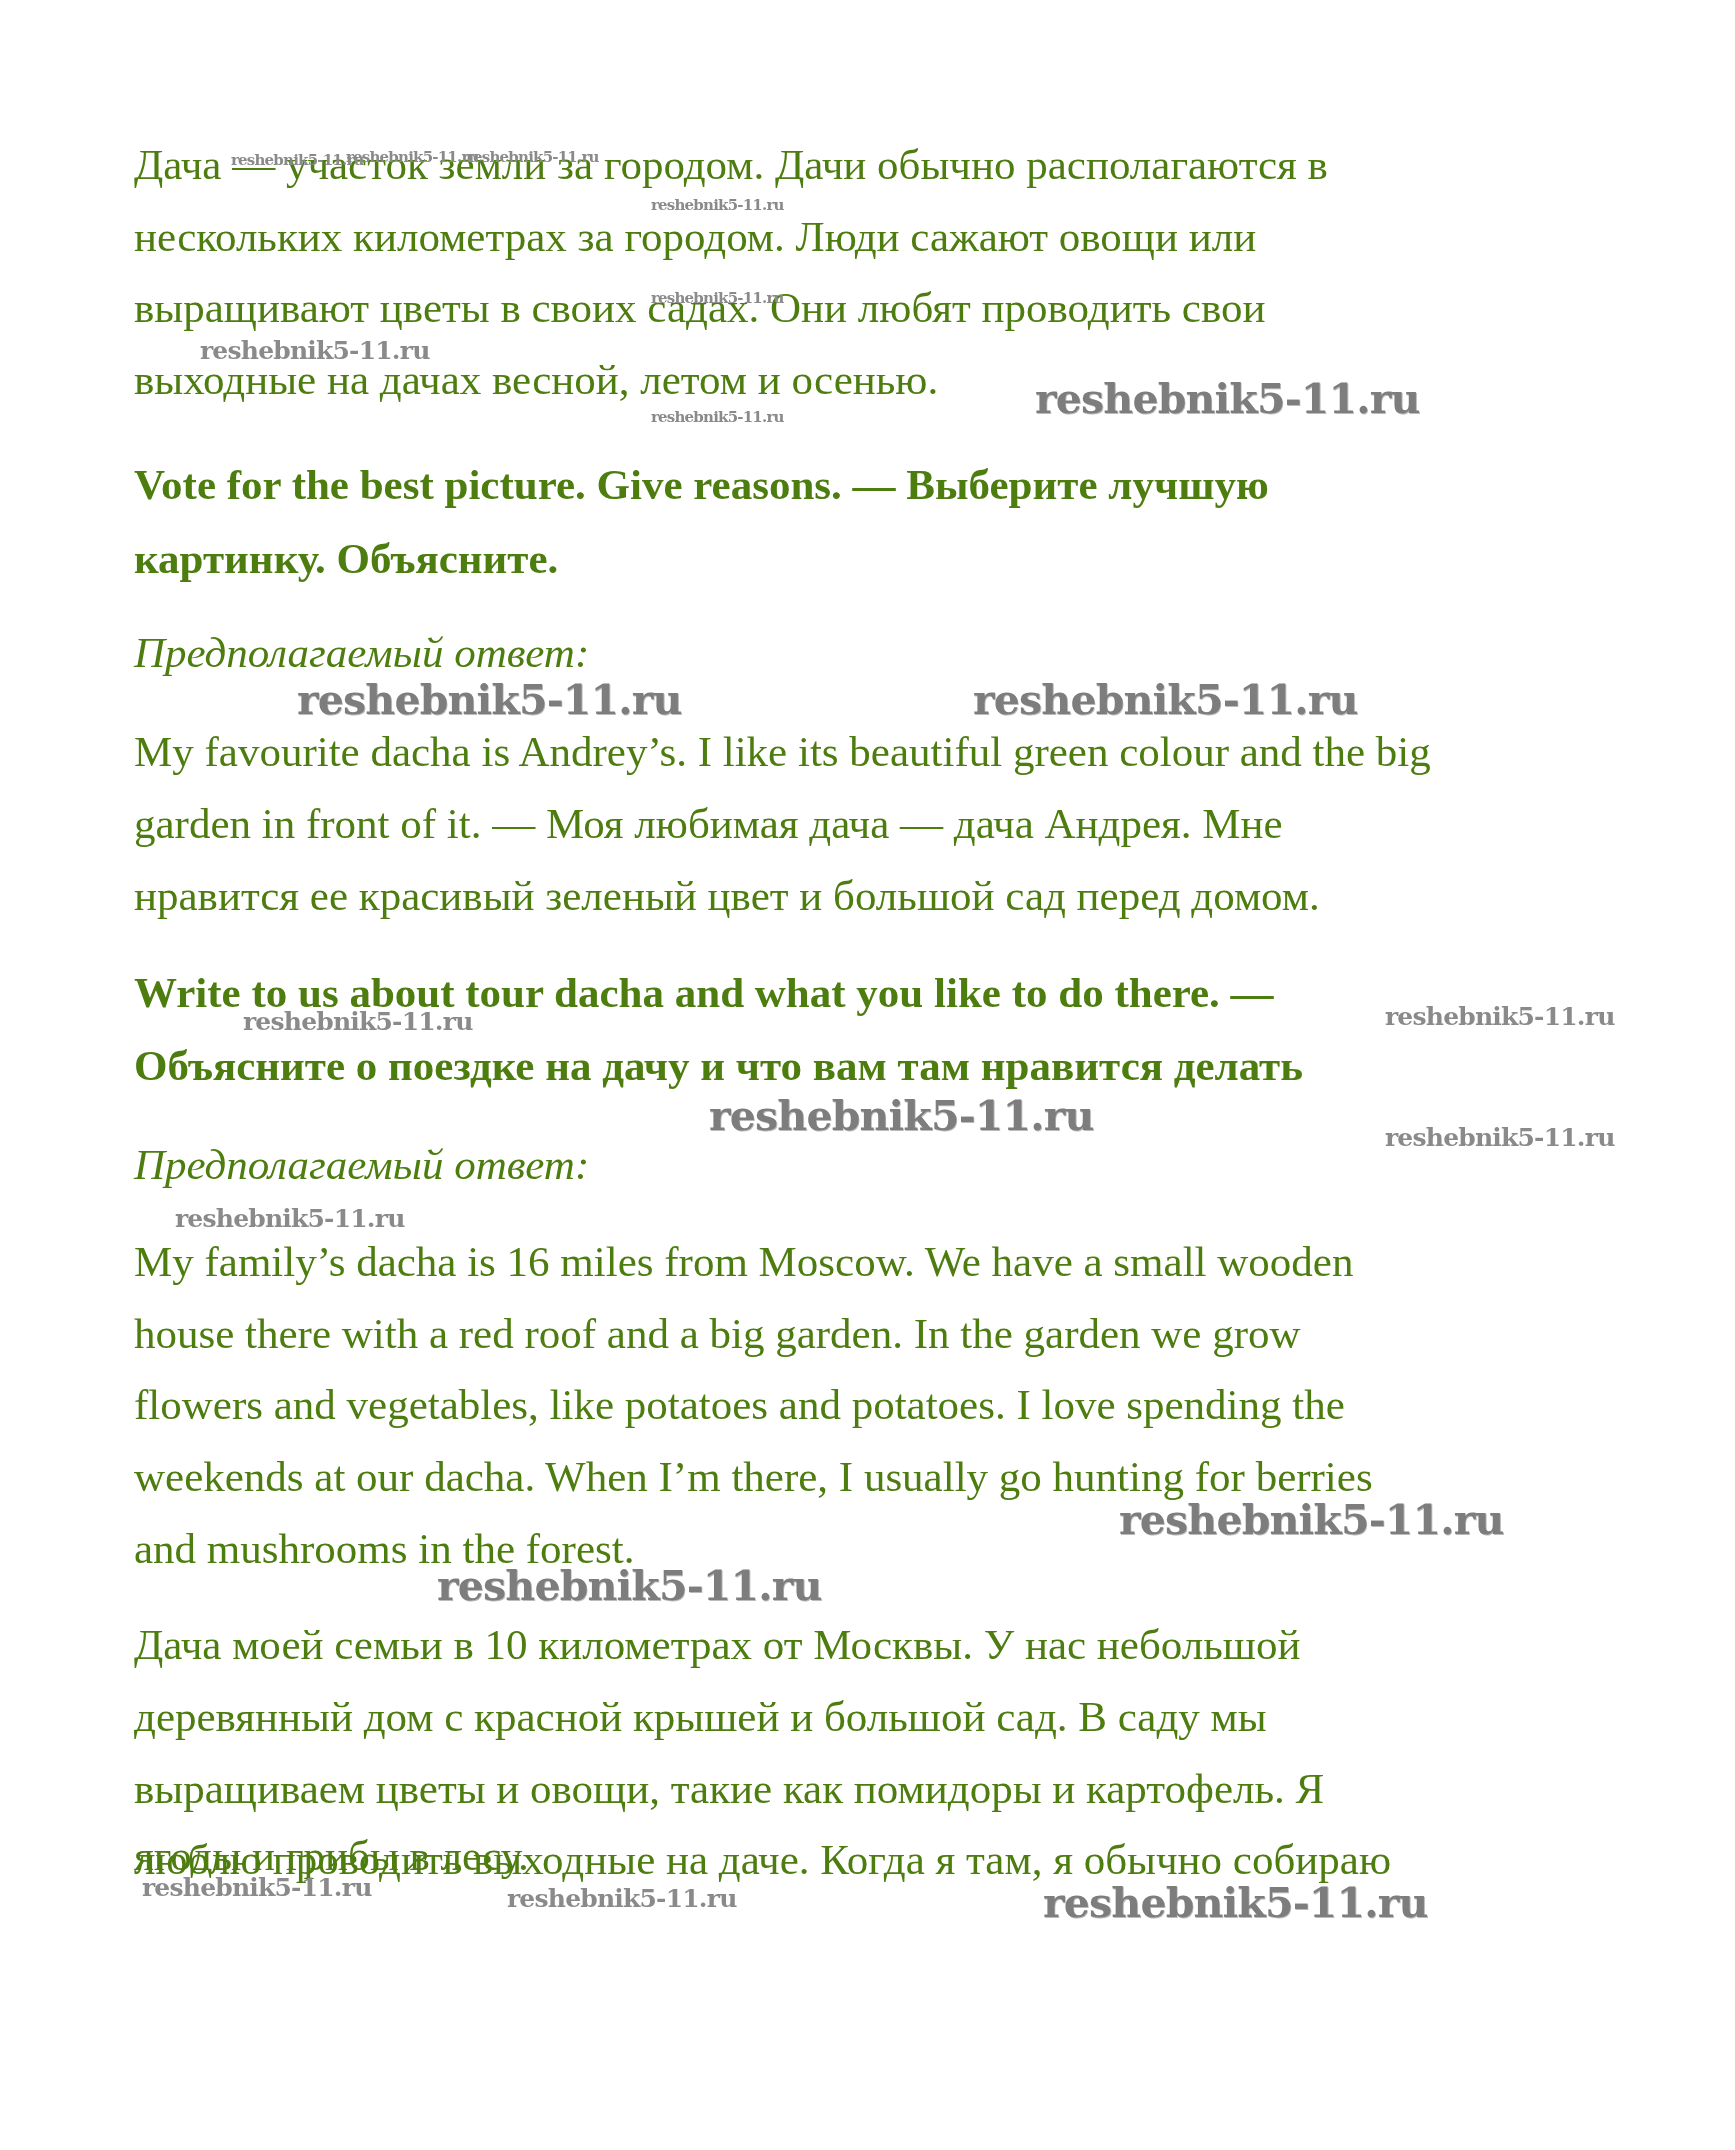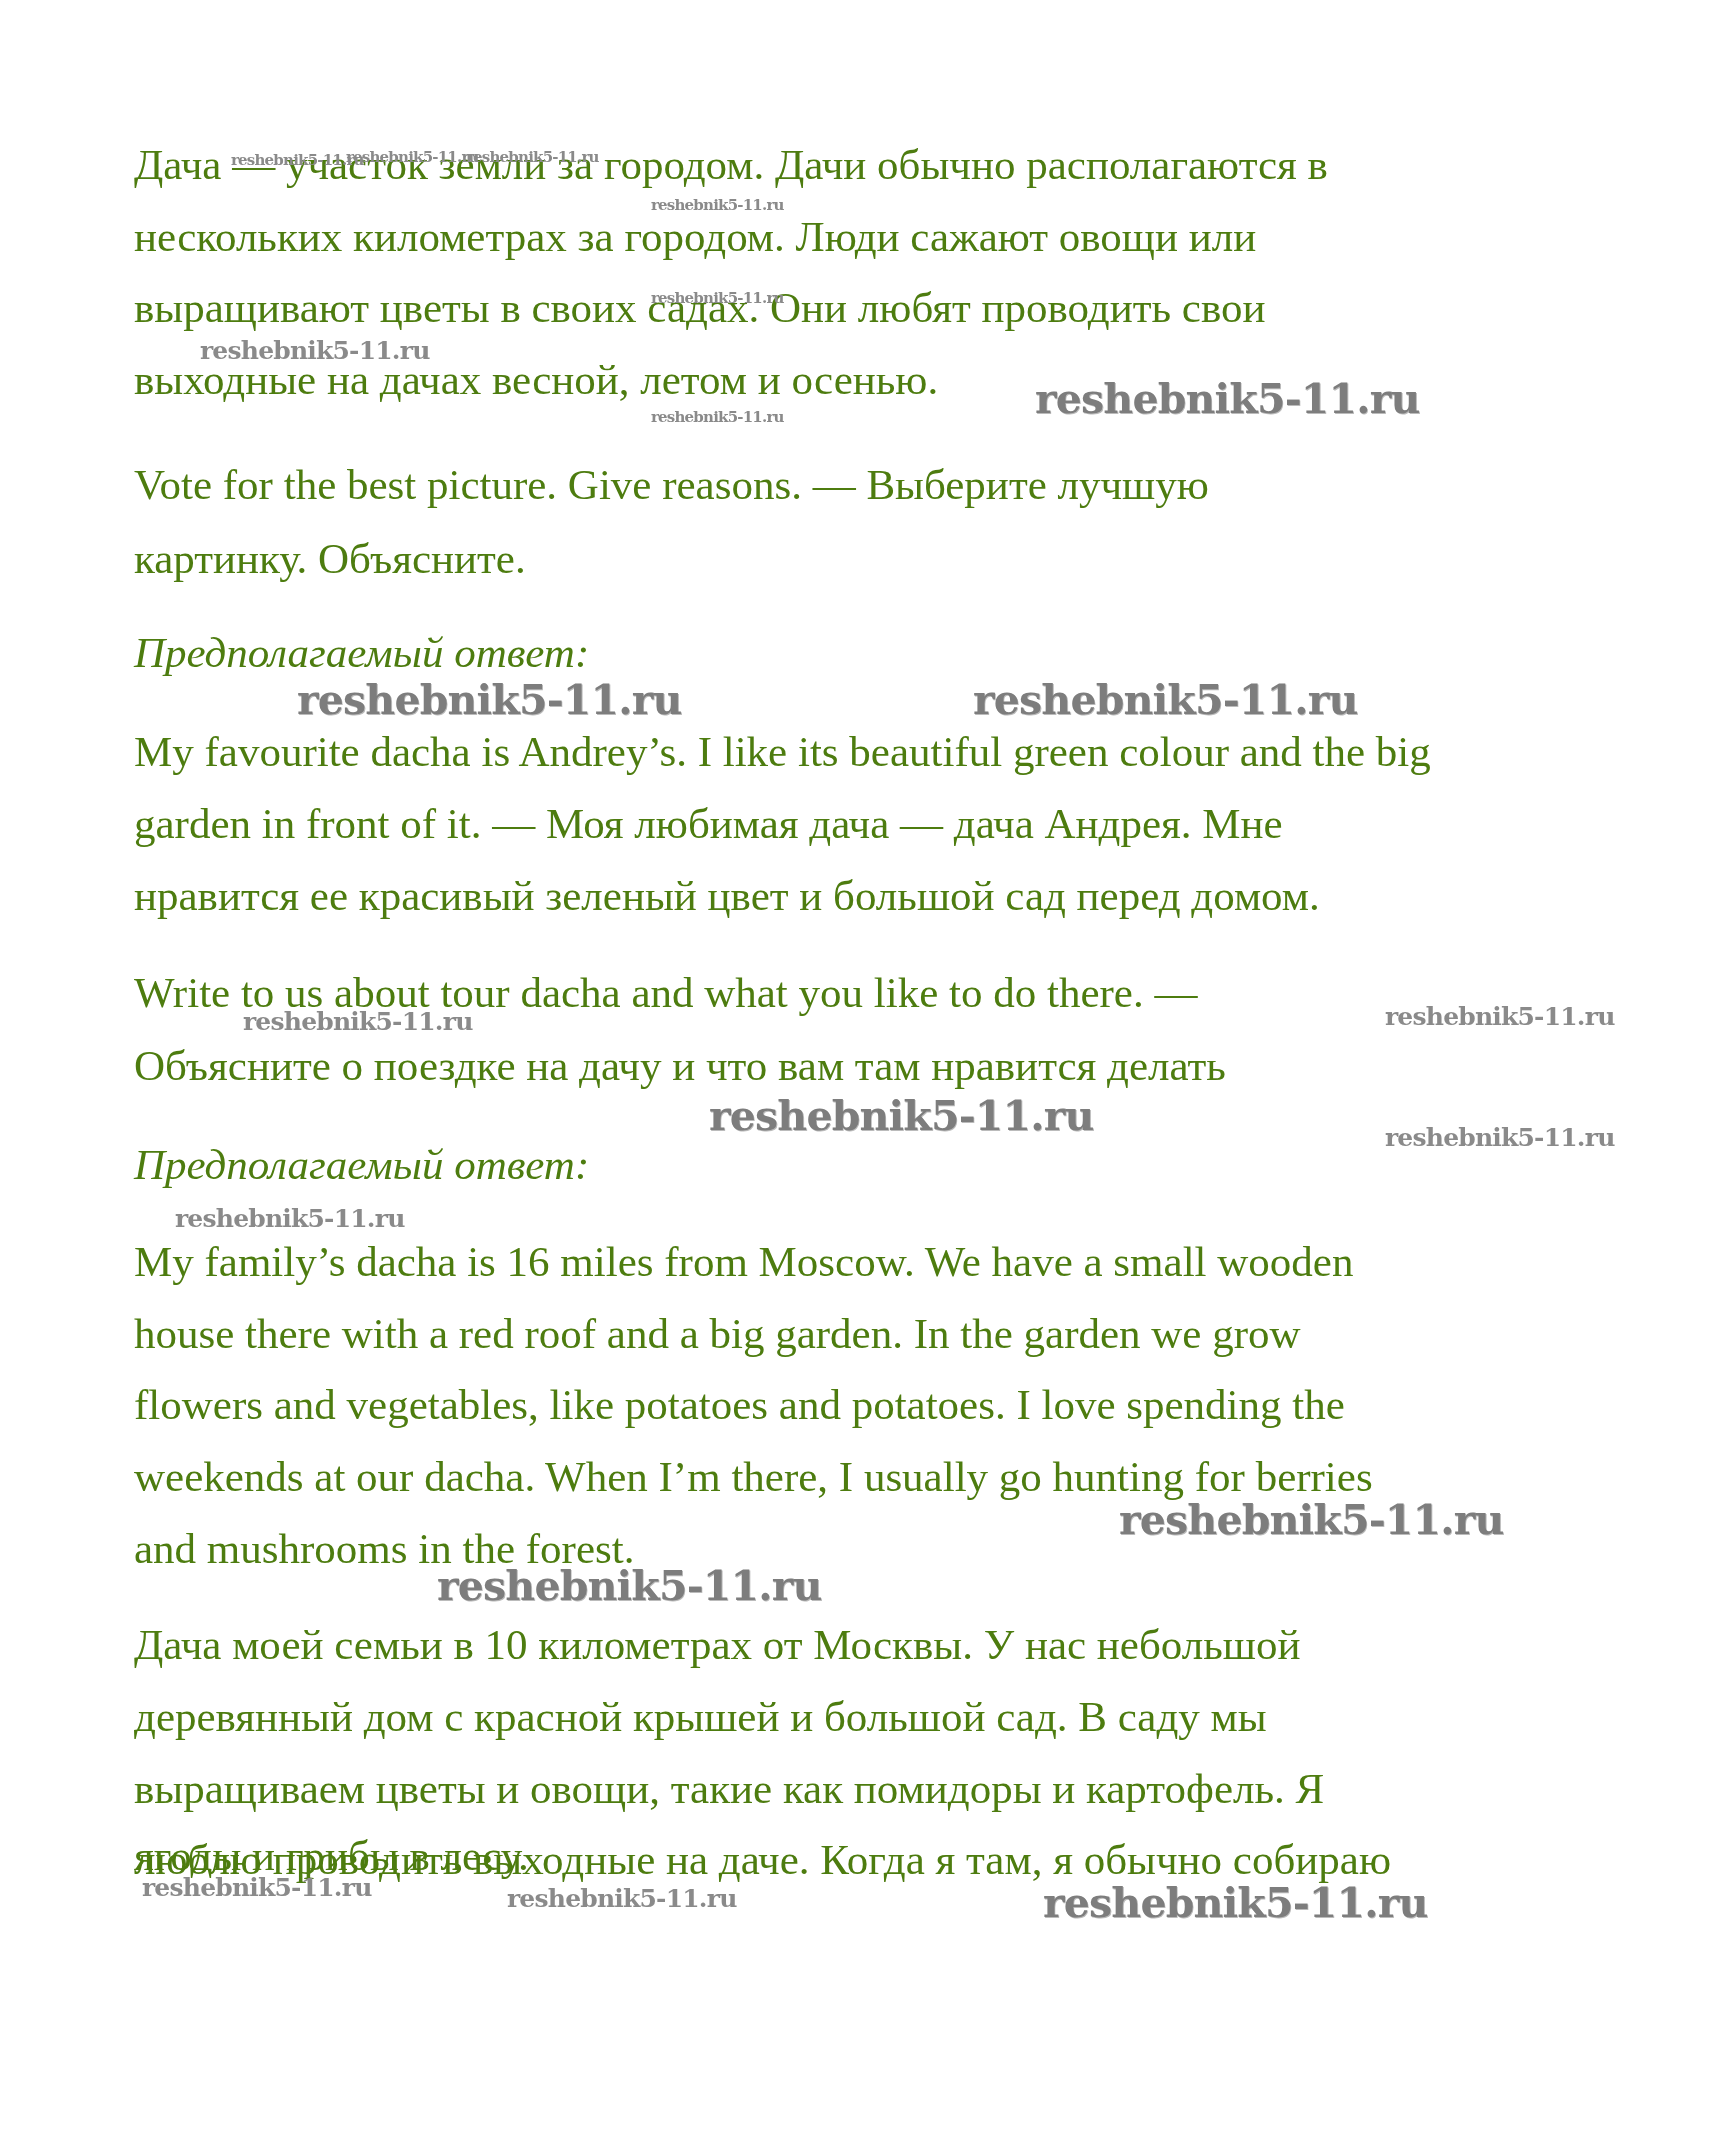--- a/index.html
+++ b/index.html
@@ -1,18 +1,18 @@
 <!DOCTYPE html>
 <html style="font-size:13px"><head>
 <meta charset="utf-8">
 <style>
   html, body { margin:0; padding:0; background:#ffffff; }
   body { width:1735px; height:2151px; position:relative; overflow:hidden; }
   .line { position:absolute; left:134px; white-space:nowrap; color:#4d7c0f; font-family:"Liberation Serif", serif; font-size:43px; line-height:54px; }
-  .bold { font-weight:normal; }
+  .bold { font-weight:bold; }
   .ital { font-style:italic; }
   .wm { position:absolute; white-space:nowrap; font-family:"DejaVu Serif", serif; font-weight:bold; color:#8a8a8a; letter-spacing:-0.8px; }
   .wm.big { font-size:41px; color:#7d7d7d; text-shadow:0.8px 0.8px 0 #bbb; }
   .wm.mid { font-size:25px; }
   .wm.small { font-size:15px; }
 </style>
 </head>
 <body>
 
 <div>

